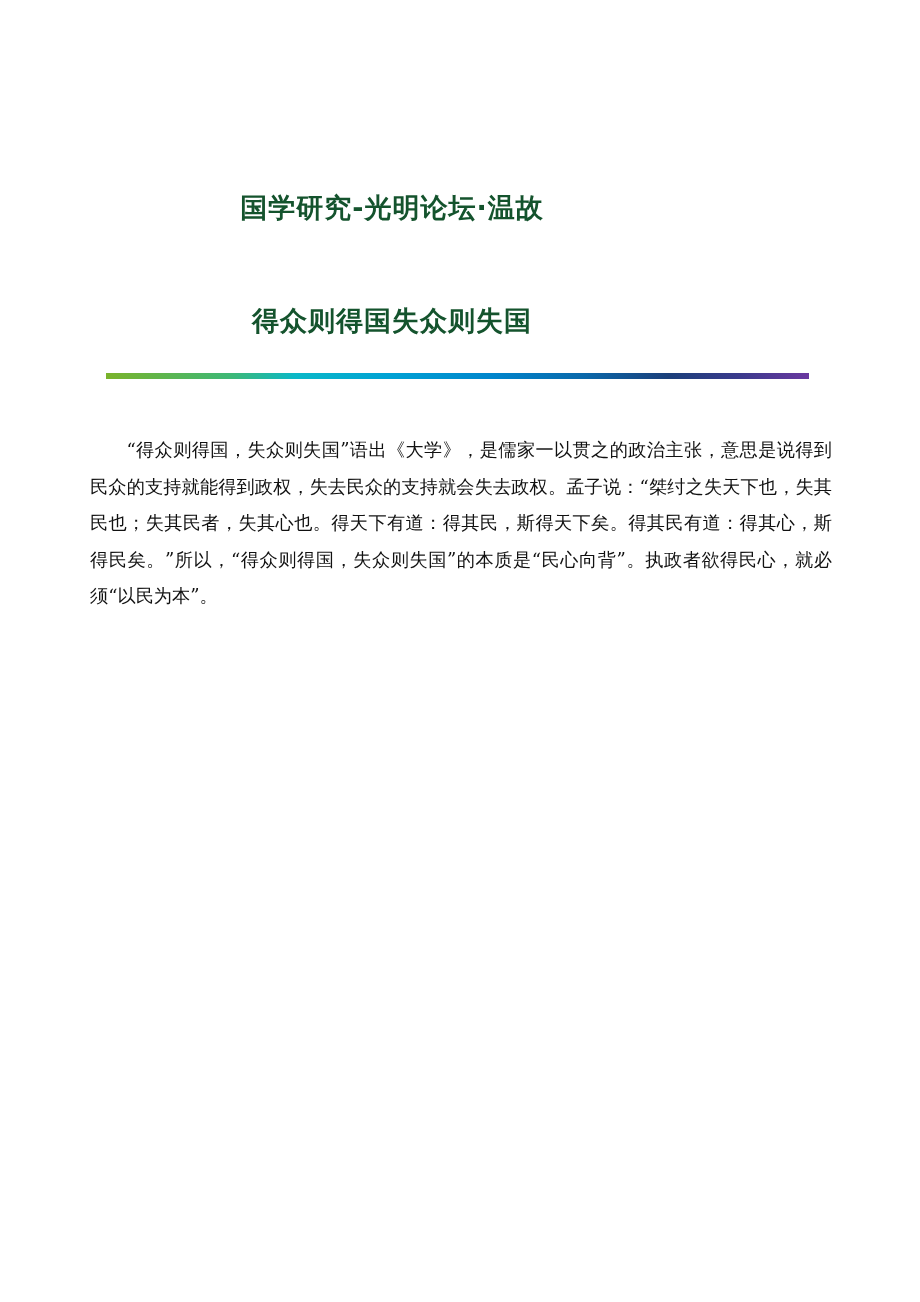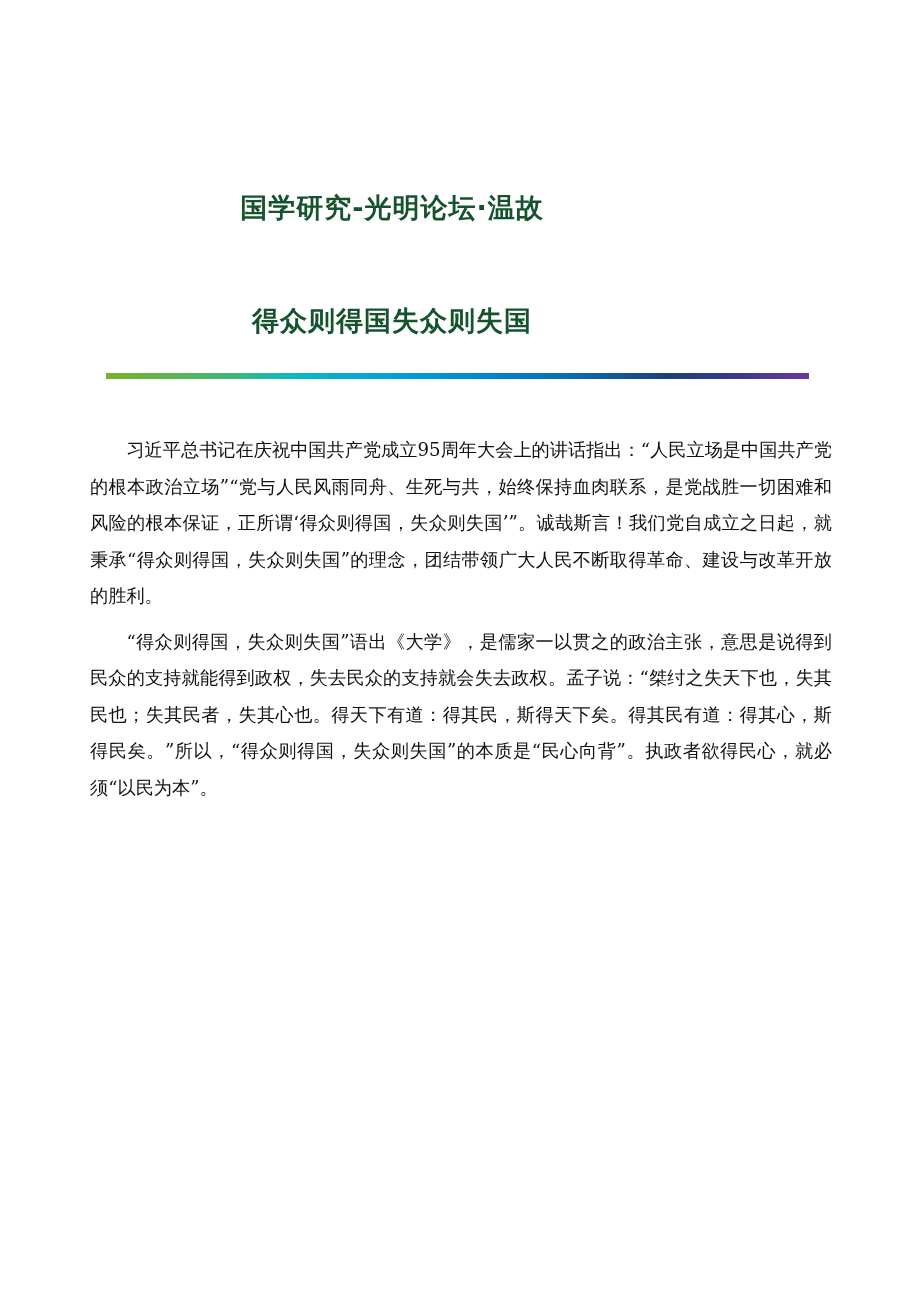--- a/index.html
+++ b/index.html
@@ -60,16 +60,15 @@
   </style>
 </head>
 <body>
 
 <div class="page">
   <div class="title title-1">国学研究-光明论坛·温故</div>
   <div class="title title-2">得众则得国失众则失国</div>
   <div class="divider"></div>
 
   <div class="body-text">
-    <p class="para">习近平总书记在庆祝中国共产党成立95周年大会上的讲话指出：“人民立场是中国共产党的根本政治立场”“党与人民风雨同舟、生死与共，始终保持血肉联系，是党战胜一切困难和风险的根本保证，正所谓‘得众则得国，失众则失国’”。诚哉斯言！我们党自成立之日起，就秉承“得众则得国，失众则失国”的理念，团结带领广大人民不断取得革命、建设与改革开放的胜利。</p>
     <p class="para">“得众则得国，失众则失国”语出《大学》，是儒家一以贯之的政治主张，意思是说得到民众的支持就能得到政权，失去民众的支持就会失去政权。孟子说：“桀纣之失天下也，失其民也；失其民者，失其心也。得天下有道：得其民，斯得天下矣。得其民有道：得其心，斯得民矣。”所以，“得众则得国，失众则失国”的本质是“民心向背”。执政者欲得民心，就必须“以民为本”。</p>
   </div>
 </div>
 
 </body></html>

